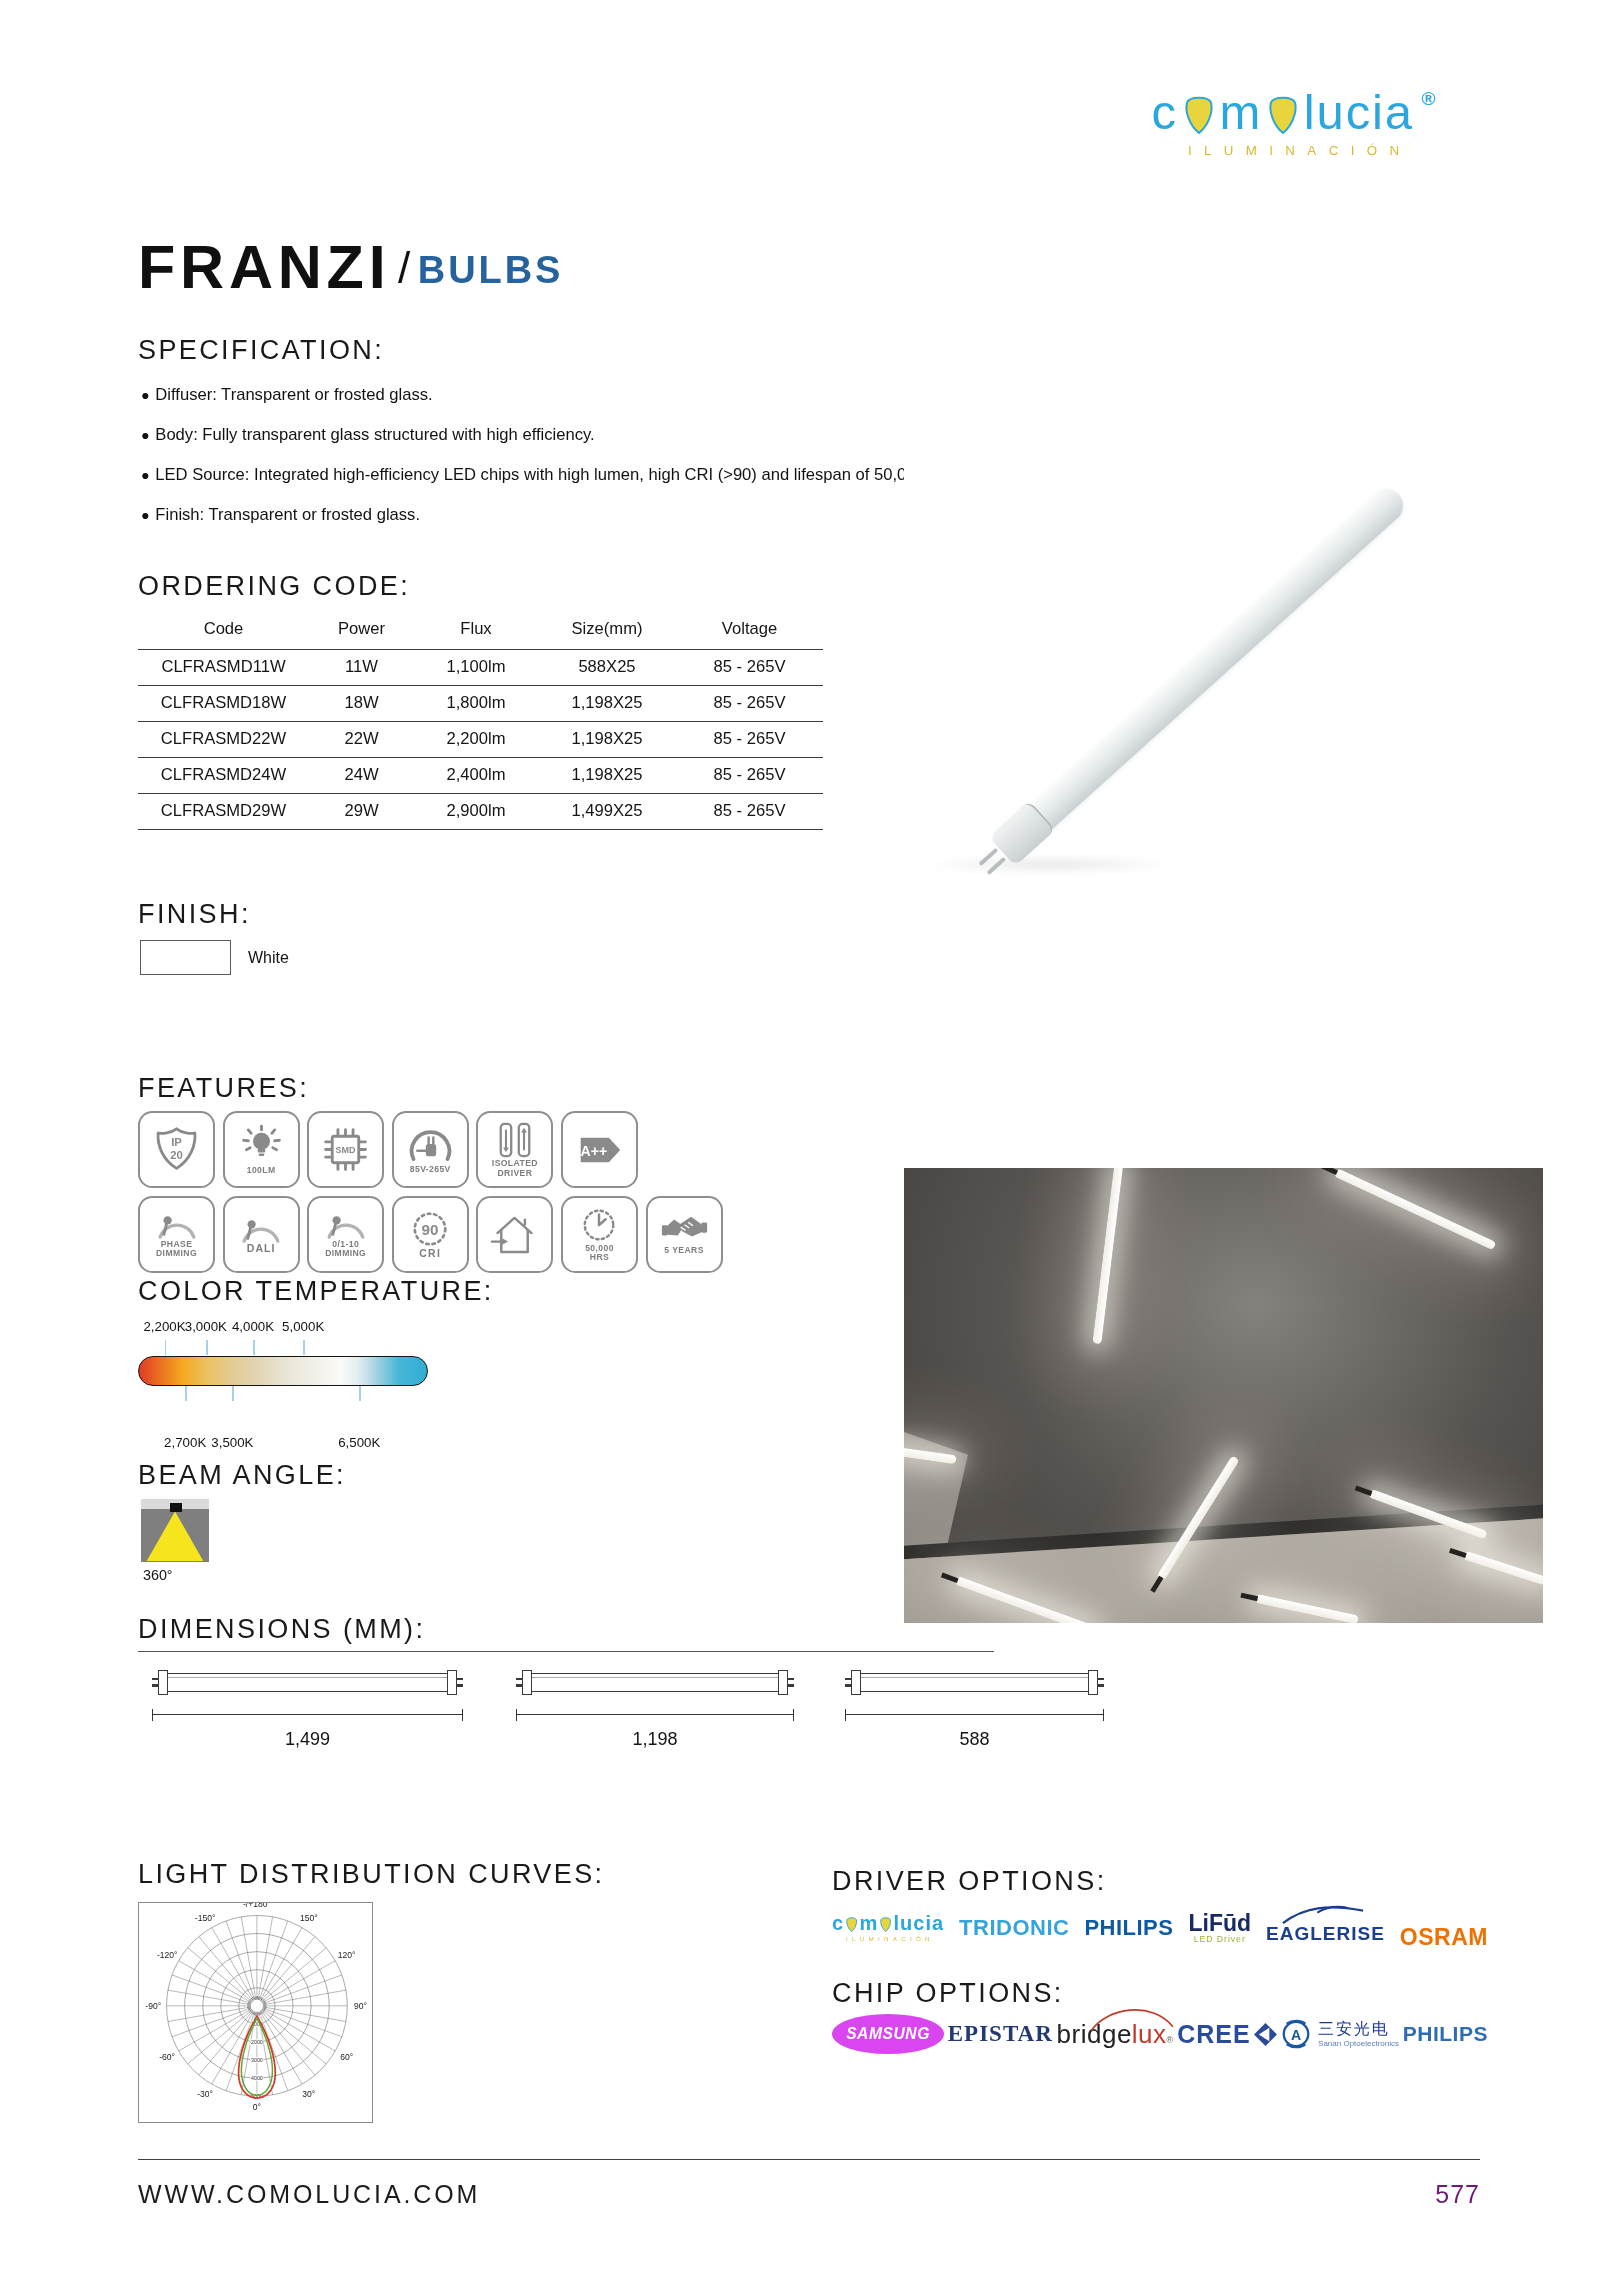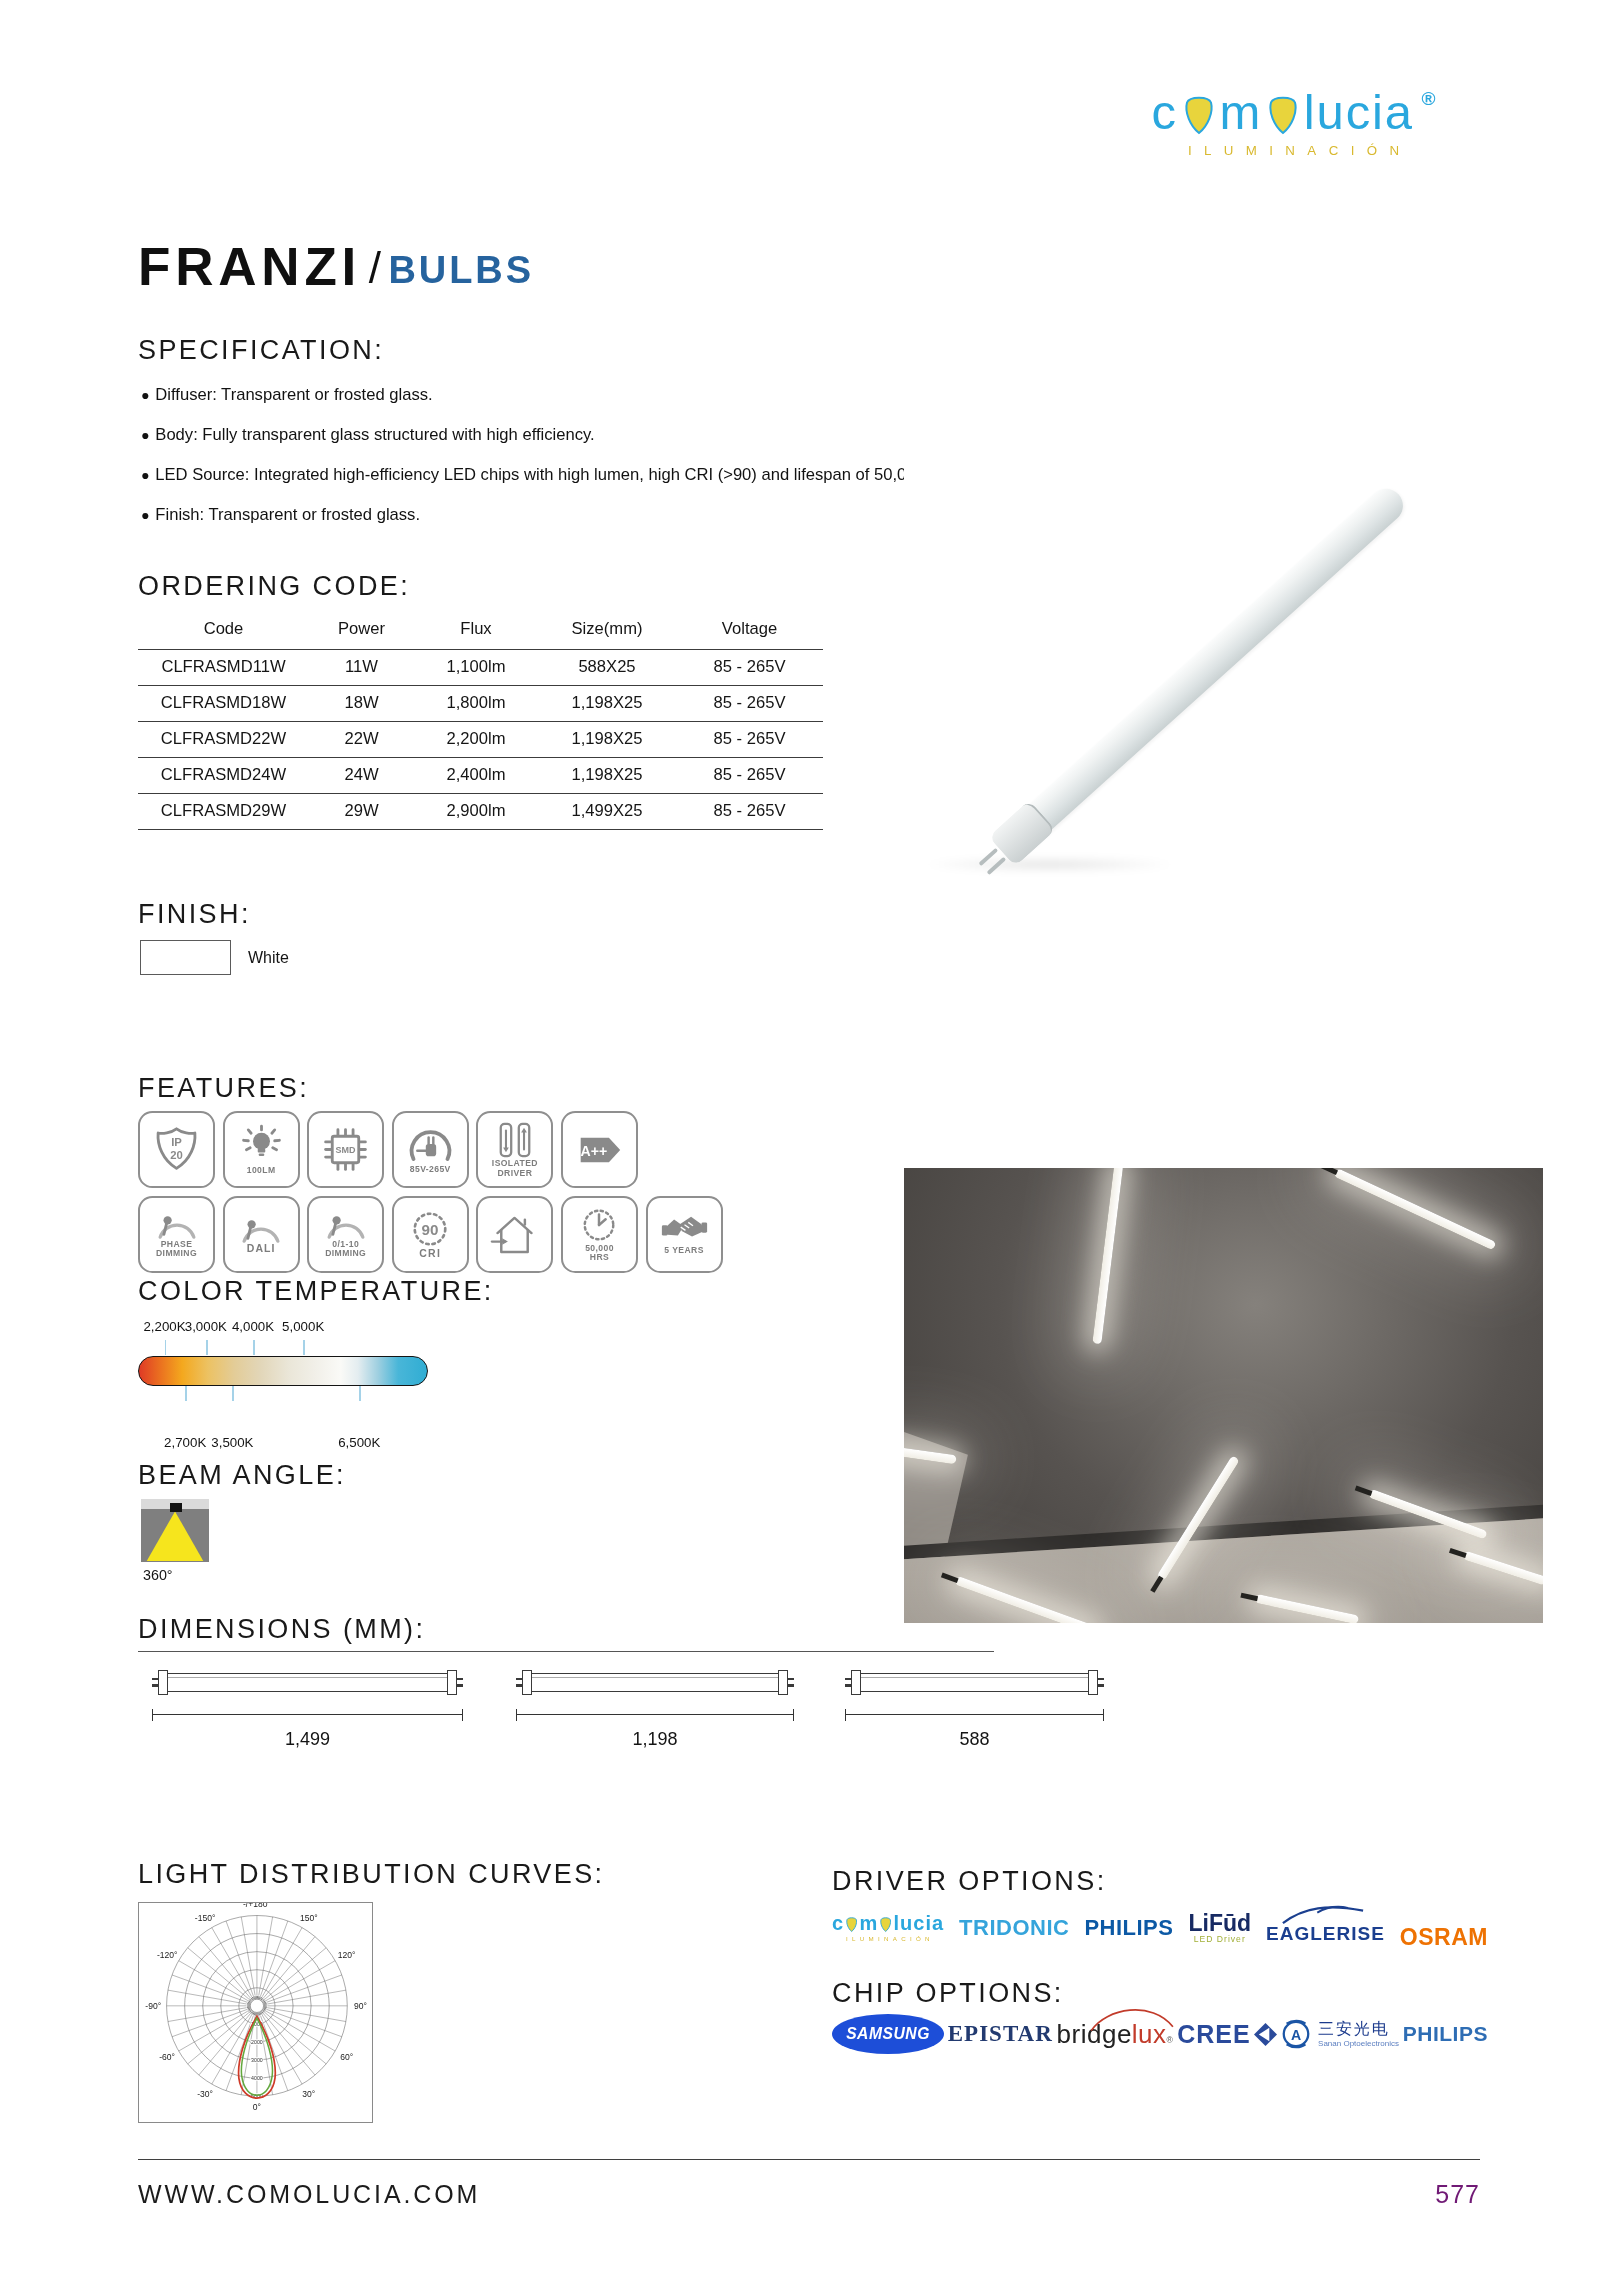--- a/index.html
+++ b/index.html
@@ -15,21 +15,21 @@
   
   .logo { top:88px; left:1094px; width:399px; text-align:center; }
   .logo-row { display:flex; align-items:flex-end; justify-content:center; gap:3.8px; }
   .logo-letter { font-size:49px; line-height:49px; font-weight:500; color:#2aa7de; letter-spacing:1.9px; }
   .logo-pick { width:34px; height:44px; display:block; }
   .logo-reg { font-size:19px; color:#2aa7de; font-weight:700; align-self:flex-start; margin-left:3.8px; }
   .logo-sub { margin-top:5.7px; font-size:13.3px; letter-spacing:12.4px; color:#d9b92f; font-weight:500; text-indent:12.4px; }
 
   
   .title { top:243px; left:138px; display:flex; align-items:flex-end; gap:7.6px; }
-  .title-main { font-size:53px; line-height:48px; font-weight:600; letter-spacing:4.8px; color:#101010; }
+  .title-main { font-size:61px; line-height:48px; font-weight:600; letter-spacing:4.8px; color:#101010; }
   .title-sep { font-size:44px; line-height:46px; font-weight:400; color:#101010; }
   .title-sub { font-size:38px; line-height:42px; font-weight:600; letter-spacing:2.9px; color:#26639e; }
 
   
   .spec-head { top:335px; left:138px; }
   .spec-list { top:375px; left:141px; width:1046px; }
   .spec-item { font-size:16.6px; line-height:39px; color:#121212; }
   .spec-item .bullet { font-size:14.3px; margin-right:5.7px; }
 
   
@@ -117,21 +117,21 @@
   .lg-eagle .txt { font-size:19px; font-weight:700; color:#1b3f8f; letter-spacing:1px; }
   .lg-eagle svg { position:absolute; top:-5.7px; left:13.3px; }
   .lg-osram { font-size:23px; font-weight:700; color:#ee7203; letter-spacing:0.5px;margin-top:20px; }
 
   .mini-logo { text-align:center; }
   .mini-row { display:flex; align-items:flex-end; justify-content:center; gap:1px; }
   .mini-letter { font-size:20px; line-height:20px; font-weight:600; color:#2aa7de; letter-spacing:1px; }
   .mini-pick { width:13.3px; height:17px; display:block; }
   .mini-sub { font-size:6.2px; letter-spacing:4.3px; color:#d9b92f; margin-top:1.9px; text-indent:3.8px; }
 
-  .lg-samsung { width:112px; height:40px; background:#1d4ed8; border-radius:50%;
+  .lg-samsung { width:112px; height:40px; background:#d946ef; border-radius:50%;
                 display:flex; align-items:center; justify-content:center; }
   .lg-samsung span { color:#fff; font-size:15.7px; font-weight:700; font-style:italic; letter-spacing:0.5px; }
   .lg-epistar { font-size:23px; font-weight:700; color:#223a70; letter-spacing:1px; font-family:"Liberation Serif",serif; }
   .lg-bridgelux { position:relative; font-size:26px; font-weight:400; letter-spacing:0.5px; }
   .lg-bridgelux .b1 { color:#222; } .lg-bridgelux .b2 { color:#c23b2a; }
   .lg-bridgelux .reg { font-size:8.6px; color:#555; }
   .lg-bridgelux svg { position:absolute; top:-14.3px; right:-3.8px; }
   .lg-cree { display:flex; align-items:center; gap:2.9px; }
   .lg-cree .txt { font-size:25px; font-weight:700; color:#2a4a9b; letter-spacing:1px; }
   .lg-sanan { display:flex; align-items:center; gap:5.7px; }

